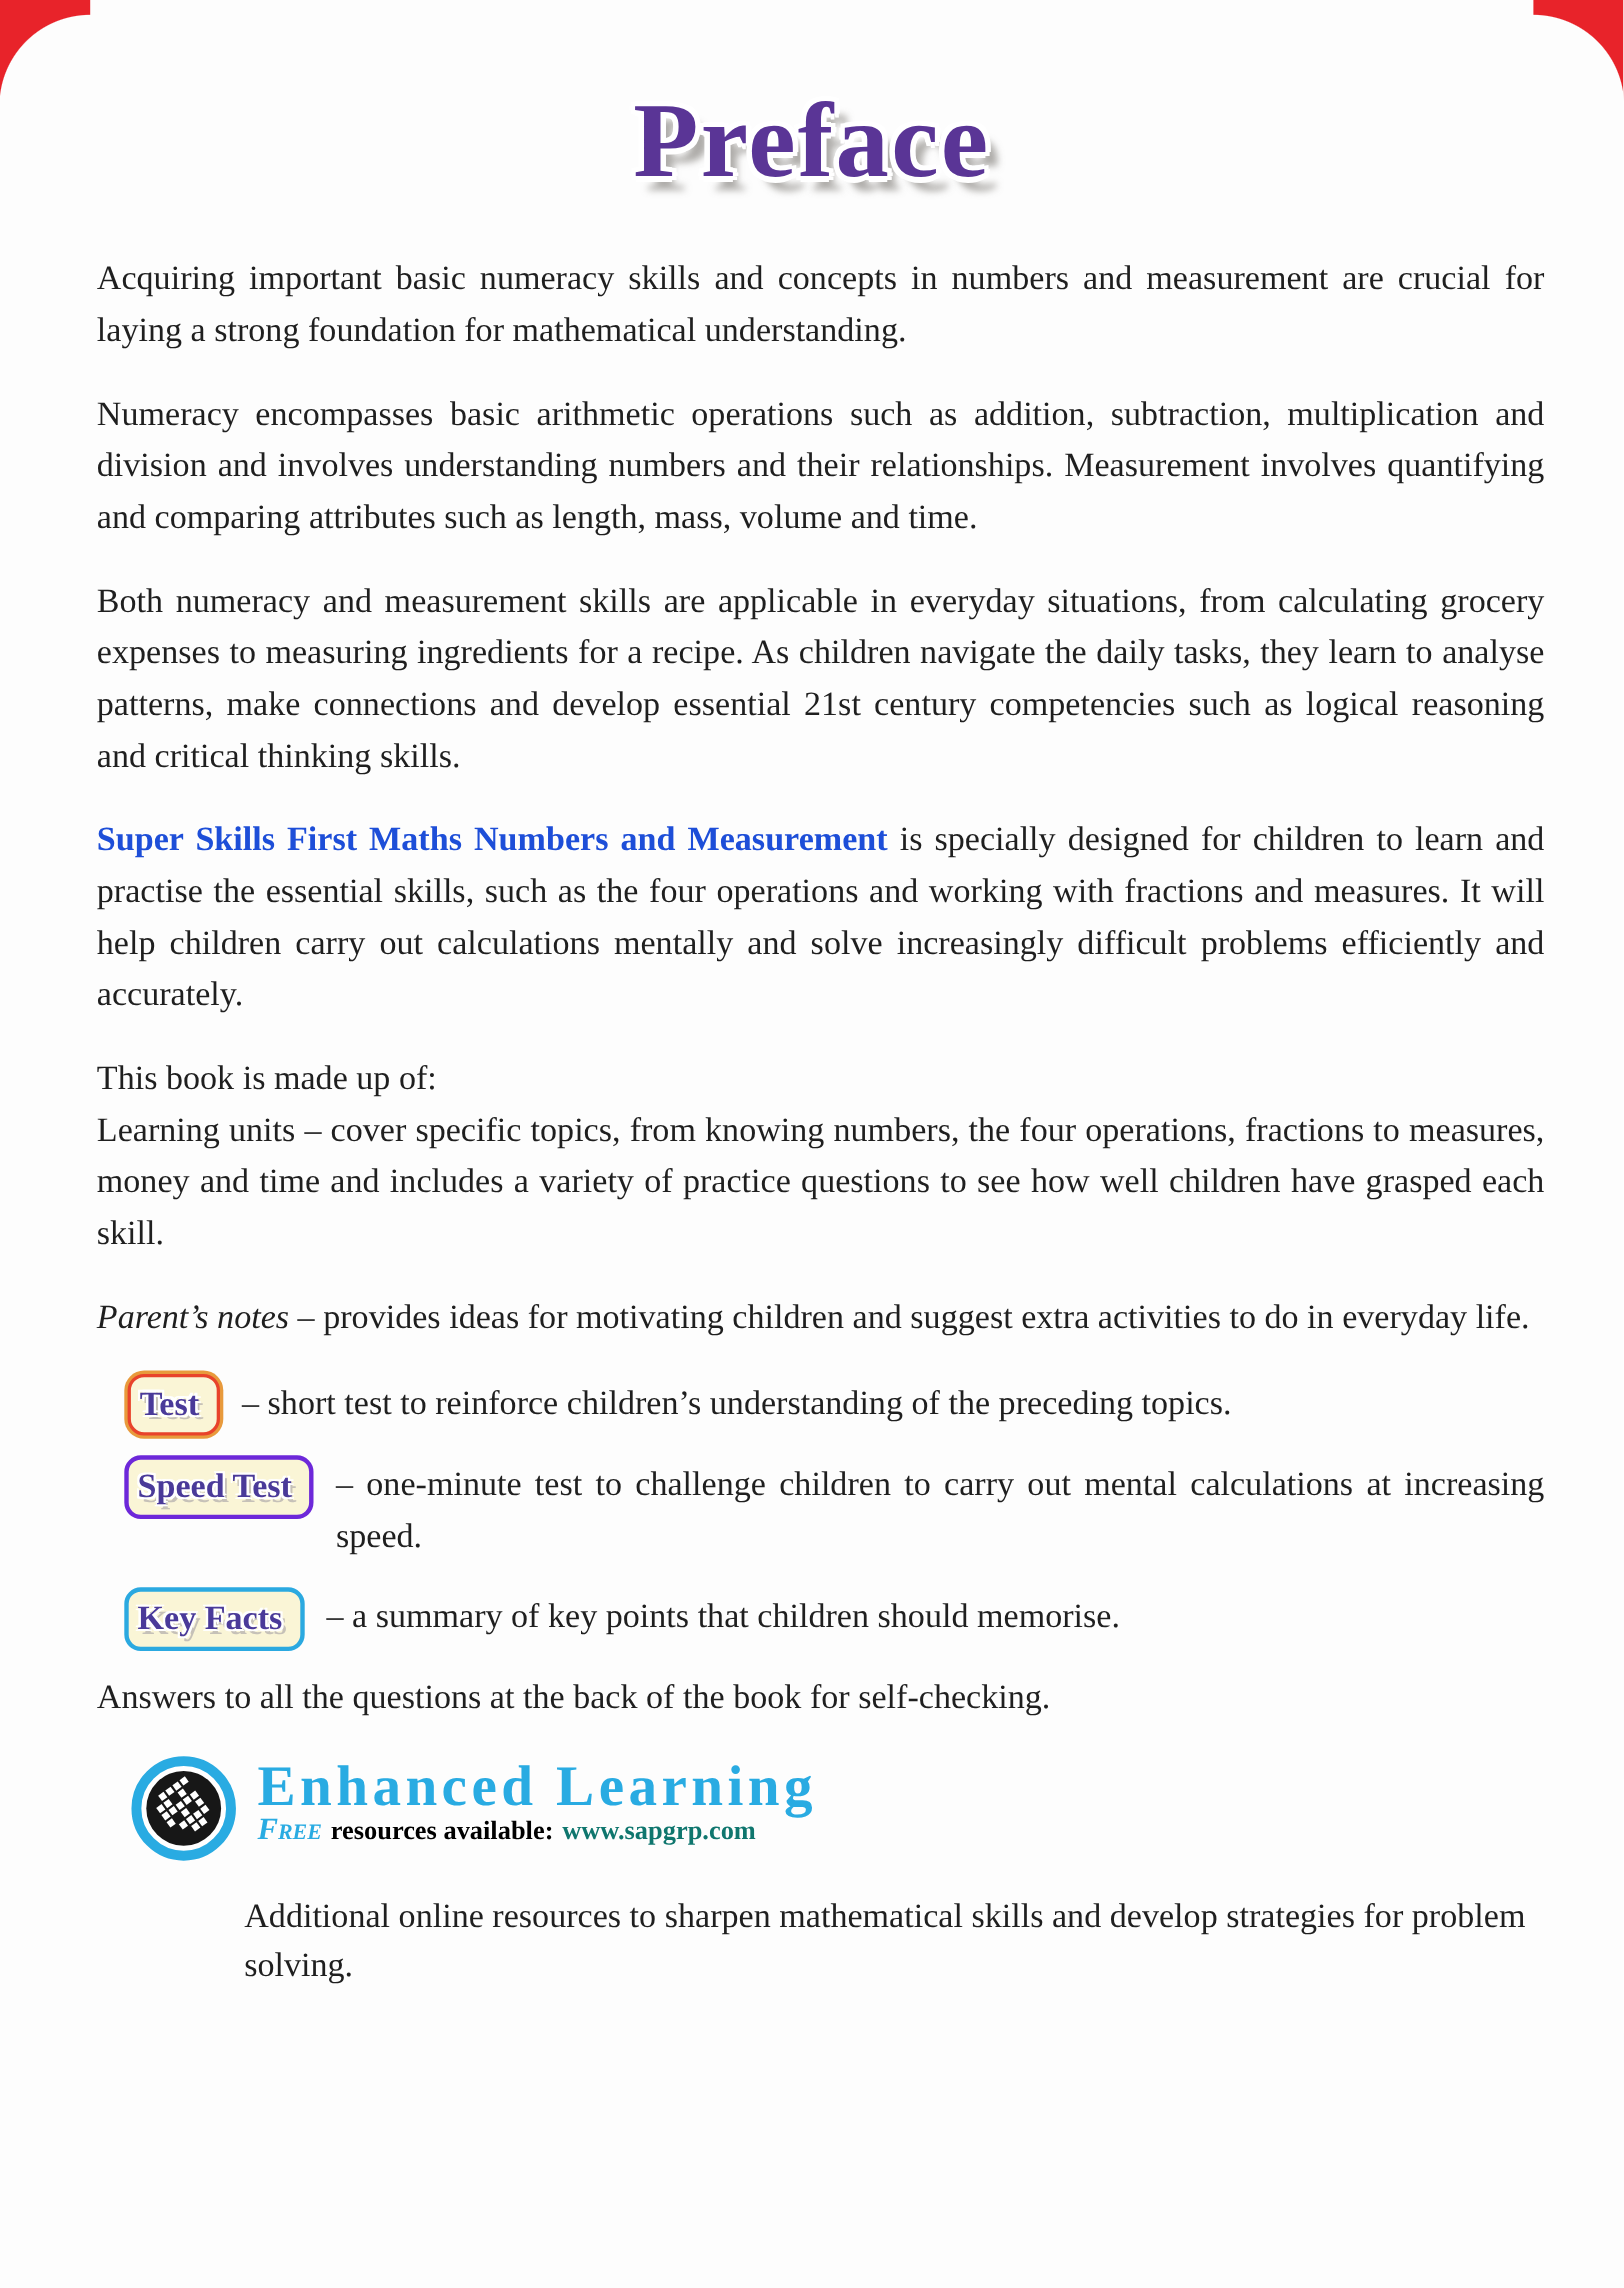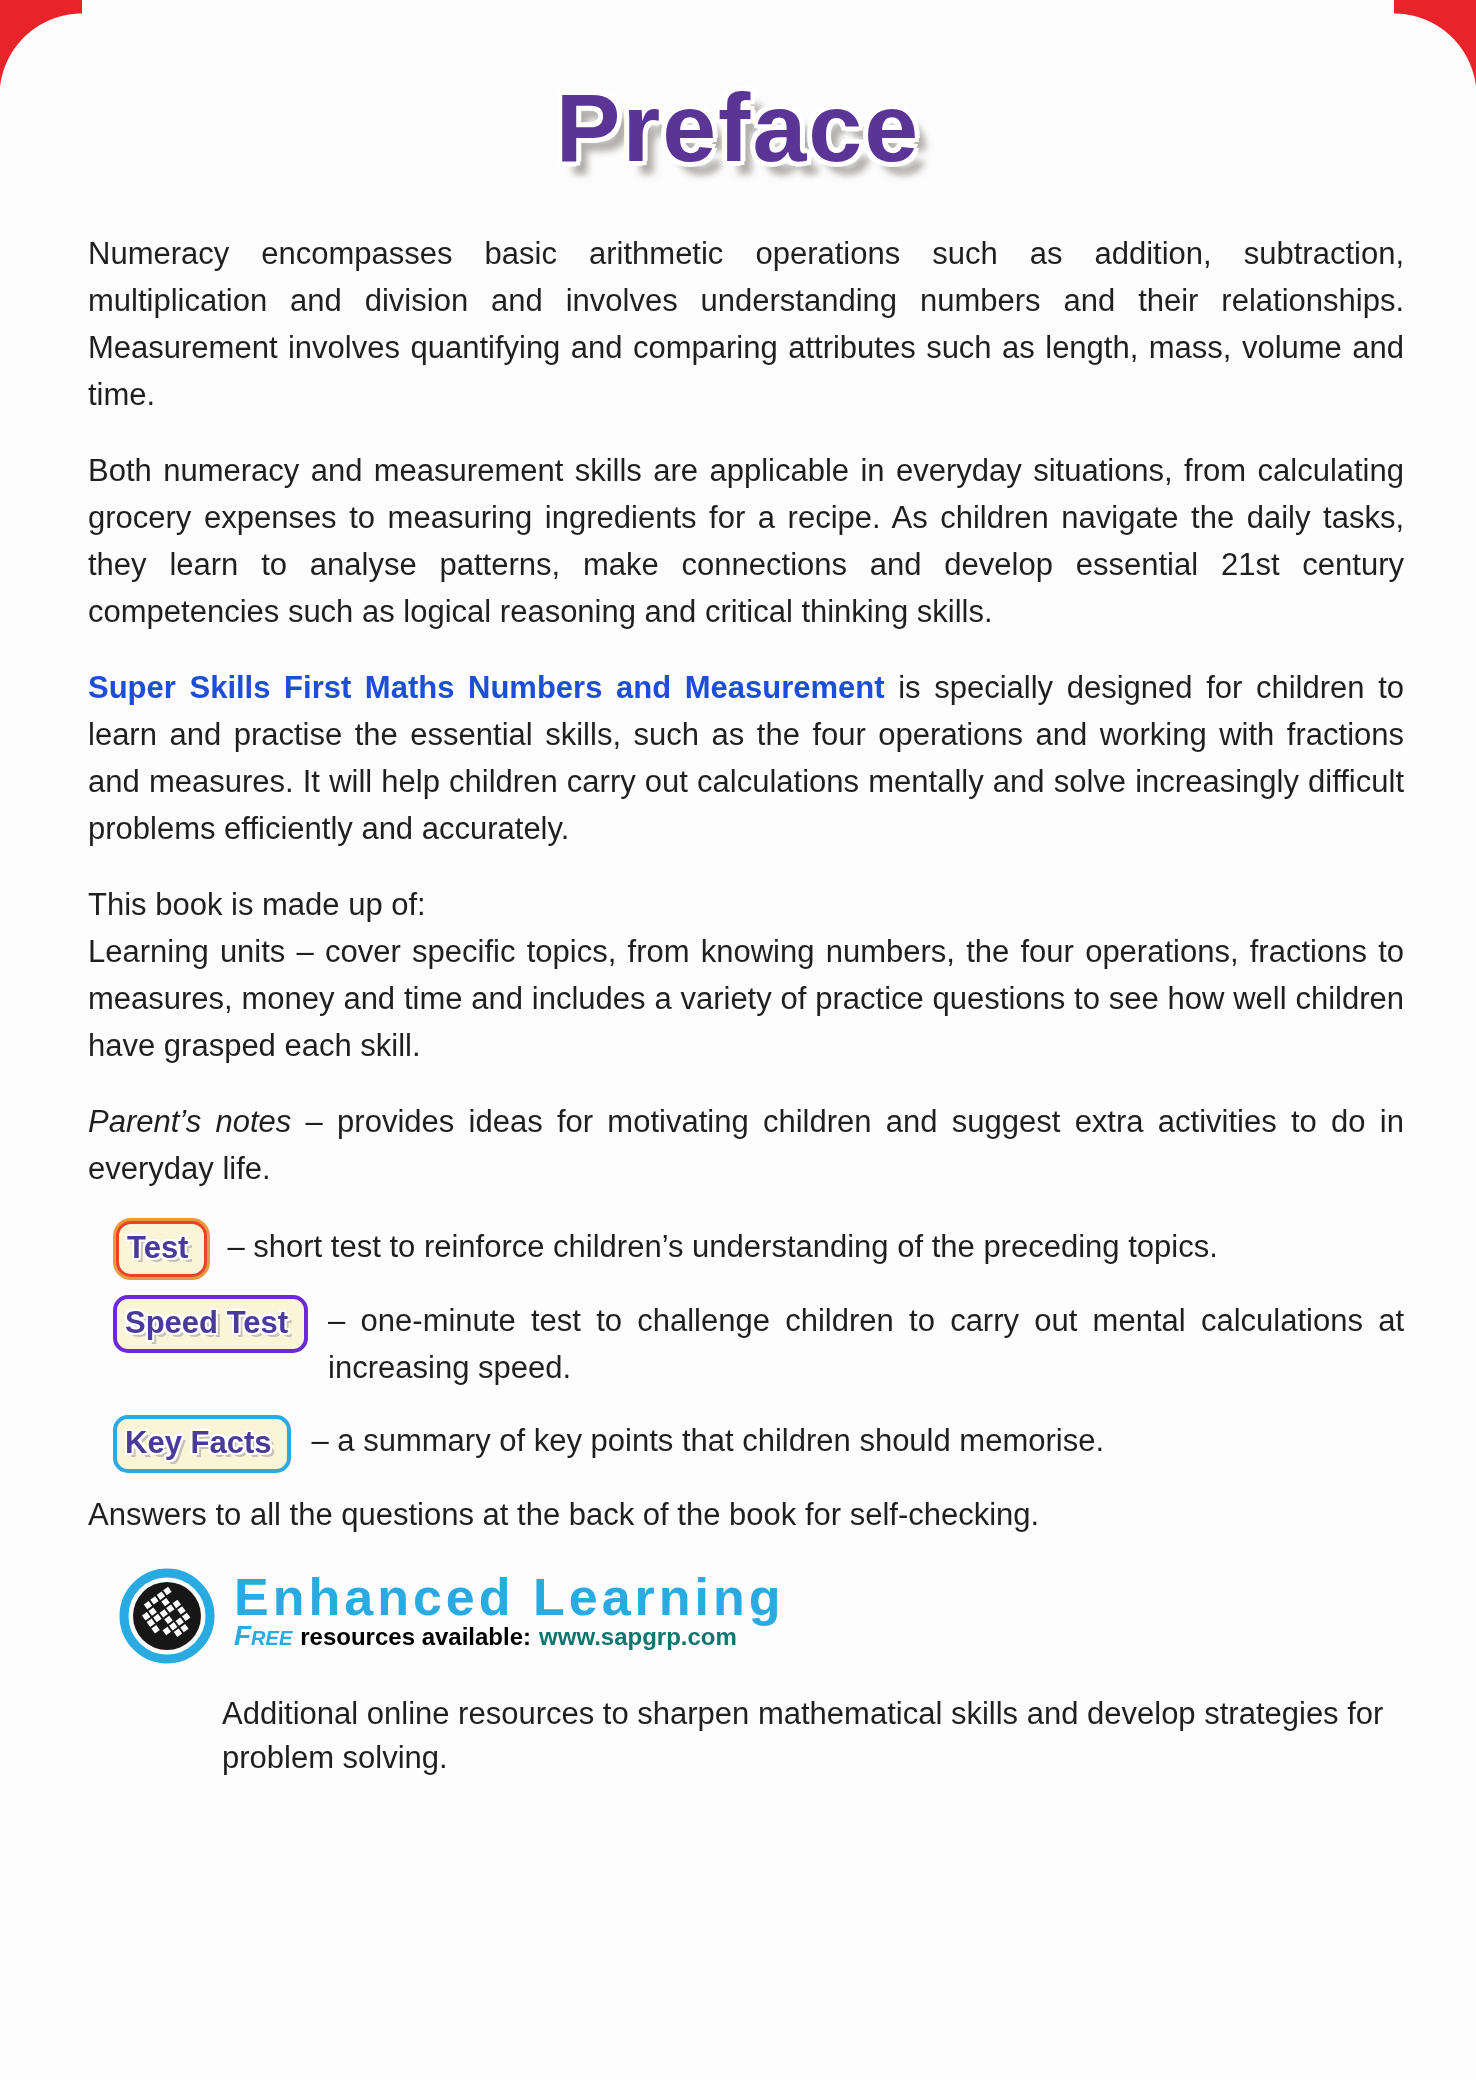--- a/index.html
+++ b/index.html
@@ -2,21 +2,21 @@
 <html><head>
 <meta charset="utf-8">
 <style>
   html,body{margin:0;padding:0;background:#ffffff;}
   .page{
     position:relative;
     width:1476px;
     height:2080px;
     background:#fdfdfd;
     overflow:hidden;
-    font-family:Liberation Sans, sans-serif;
+    font-family:Liberation Serif, serif;
     color:#1f1f1f;
   }
   
   .corner{position:absolute;top:0;width:82px;height:96px;}
   .corner-left{left:0;background:radial-gradient(circle 96px at 100% 100%, rgba(0,0,0,0) 0 82px, #e8232a 83px);}
   .corner-right{right:0;background:radial-gradient(circle 96px at 0% 100%, rgba(0,0,0,0) 0 82px, #e8232a 83px);}
 
   .title{
     margin:0;
     padding-top:72px;
@@ -98,20 +98,21 @@
 
 <div class="page">
 
   <div class="corner corner-left"></div>
   <div class="corner corner-right"></div>
 
   <h1 class="title">Preface</h1>
 
   <div class="content">
 
+    <p>Acquiring important basic numeracy skills and concepts in numbers and measurement are crucial for laying a strong foundation for mathematical understanding.</p>
 
     <p>Numeracy encompasses basic arithmetic operations such as addition, subtraction, multiplication and division and involves understanding numbers and their relationships. Measurement involves quantifying and comparing attributes such as length, mass, volume and time.</p>
 
     <p>Both numeracy and measurement skills are applicable in everyday situations, from calculating grocery expenses to measuring ingredients for a recipe. As children navigate the daily tasks, they learn to analyse patterns, make connections and develop essential 21st century competencies such as logical reasoning and critical thinking skills.</p>
 
     <p><span class="brand">Super Skills First Maths Numbers and Measurement</span><span> is specially designed for children to learn and practise the essential skills, such as the four operations and working with fractions and measures. It will help children carry out calculations mentally and solve increasingly difficult problems efficiently and accurately.</span></p>
 
     <p><span class="block-line">This book is made up of:</span><span>Learning units – cover specific topics, from knowing numbers, the four operations, fractions to measures, money and time and includes a variety of practice questions to see how well children have grasped each skill.</span></p>
 
     <p><em>Parent’s notes</em><span> – provides ideas for motivating children and suggest extra activities to do in everyday life.</span></p>

